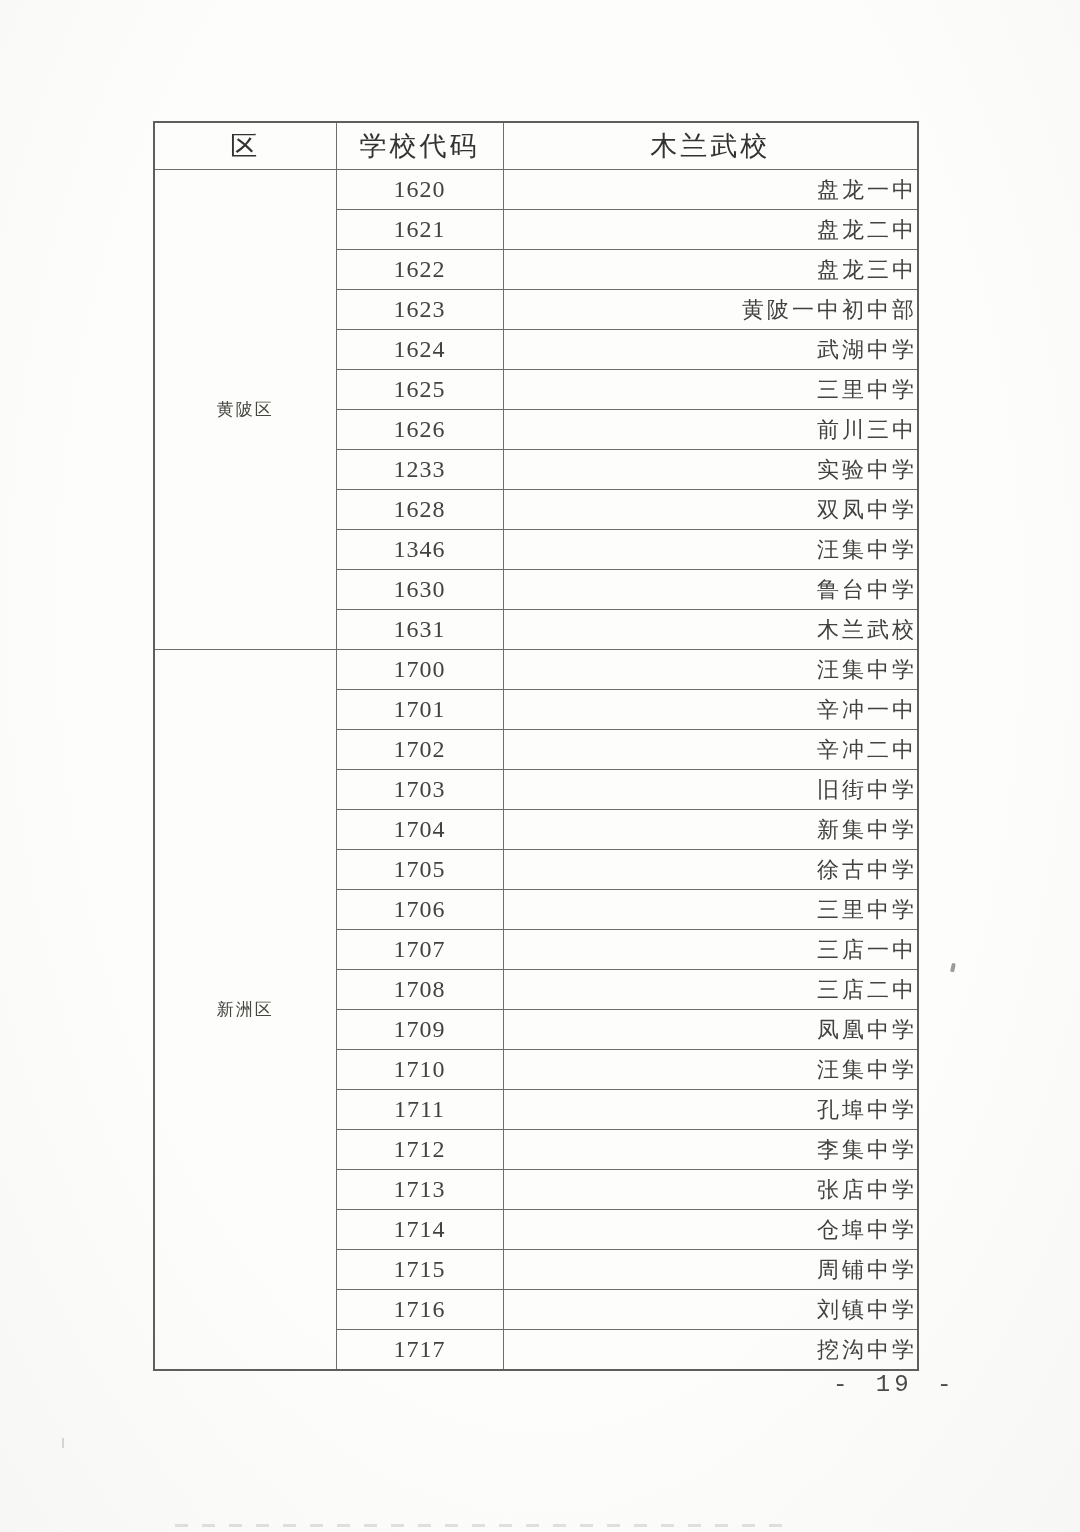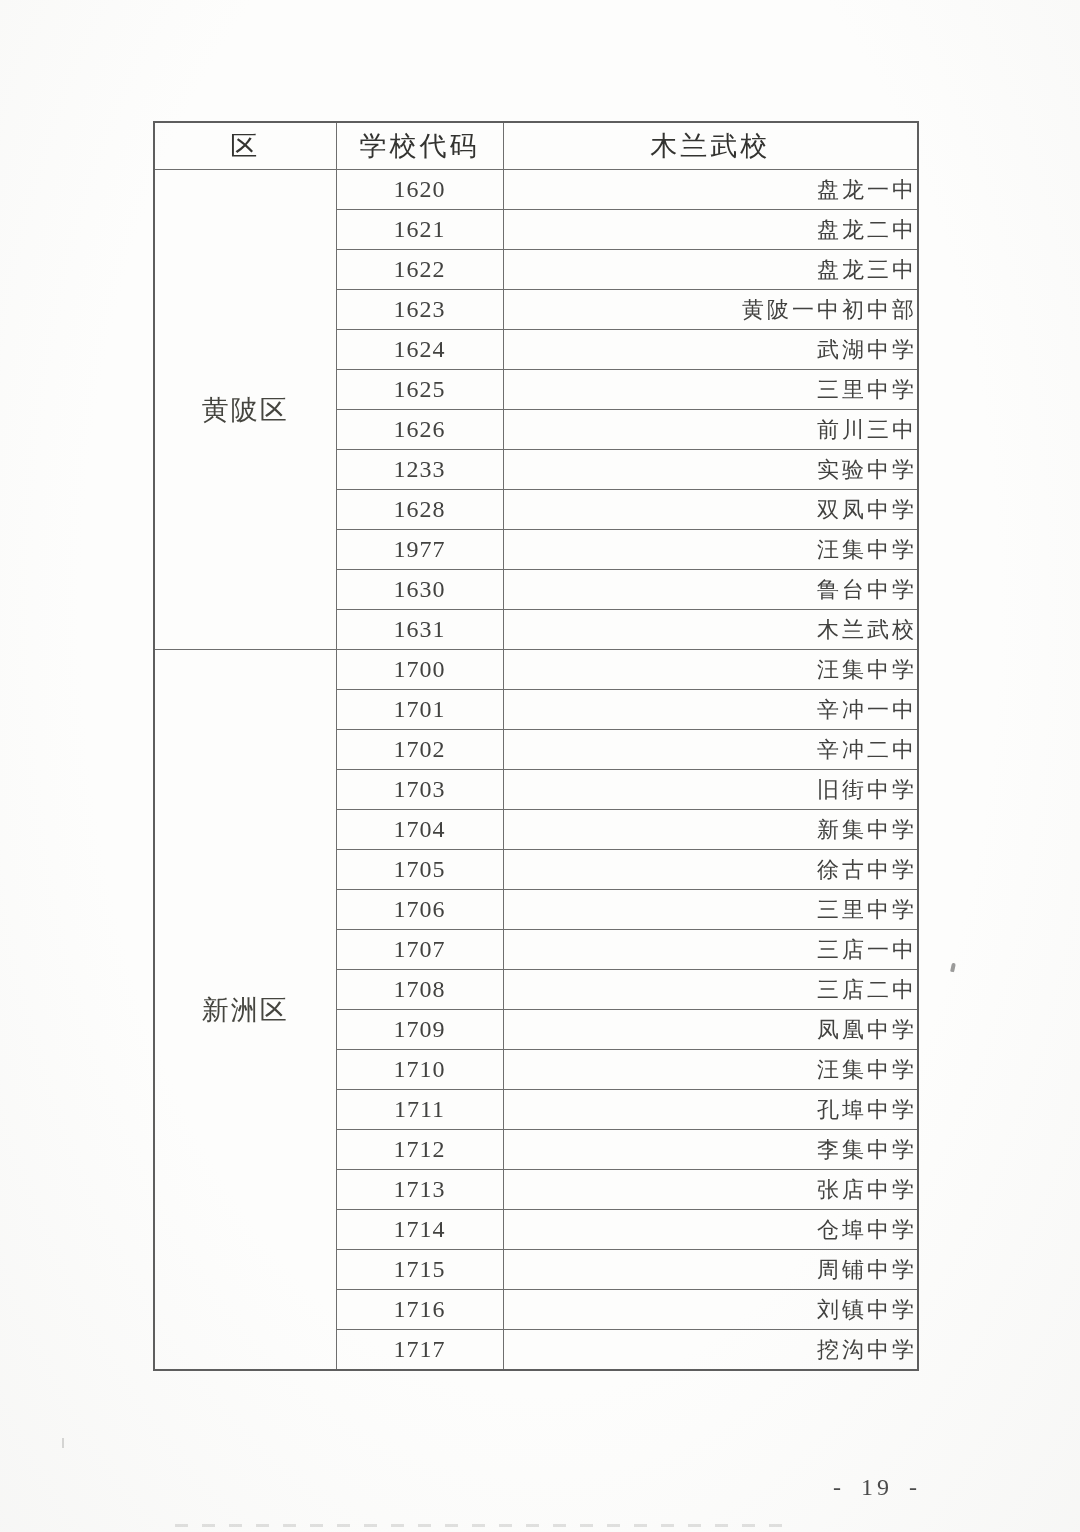--- a/index.html
+++ b/index.html
@@ -58,32 +58,33 @@
   .school-table td.code-cell {
     font-size: 24px;
     letter-spacing: 1px;
     text-align: center;
   }
   .school-table td.name-cell {
     letter-spacing: 3px;
     text-align: right;
   }
   .school-table td.district-cell {
-    font-size: 27px;
+    font-size: 17px;
     letter-spacing: 2px;
     color: #45453f;
   }
   .page-number {
     position: absolute;
     left: 833px;
-    top: 1474px;
+    top: 1371px;
     font-size: 24px;
     color: #4b4b4b;
     letter-spacing: 4px;
     word-spacing: 6px;
+    font-family: Liberation Mono, monospace;
   }
   
   .speck {
     position: absolute;
     left: 951px;
     top: 963px;
     width: 4px;
     height: 9px;
     background: #7a7a7a;
     border-radius: 2px 2px 1px 1px;
@@ -163,21 +164,21 @@
         </tr>
         <tr>
           <td class="code-cell">1233</td>
           <td class="name-cell">实验中学</td>
         </tr>
         <tr>
           <td class="code-cell">1628</td>
           <td class="name-cell">双凤中学</td>
         </tr>
         <tr>
-          <td class="code-cell">1977</td>
+          <td class="code-cell">1346</td>
           <td class="name-cell">汪集中学</td>
         </tr>
         <tr>
           <td class="code-cell">1630</td>
           <td class="name-cell">鲁台中学</td>
         </tr>
         <tr>
           <td class="code-cell">1631</td>
           <td class="name-cell">木兰武校</td>
         </tr>

